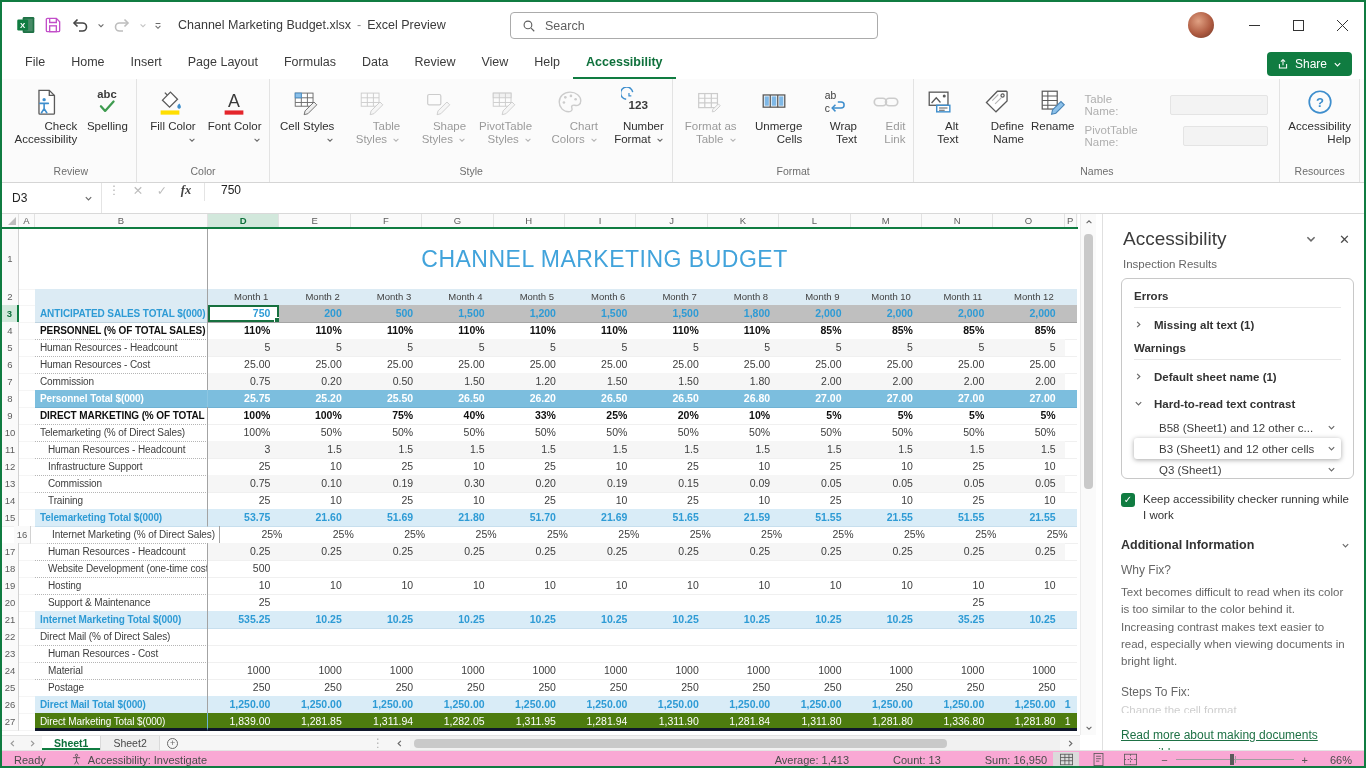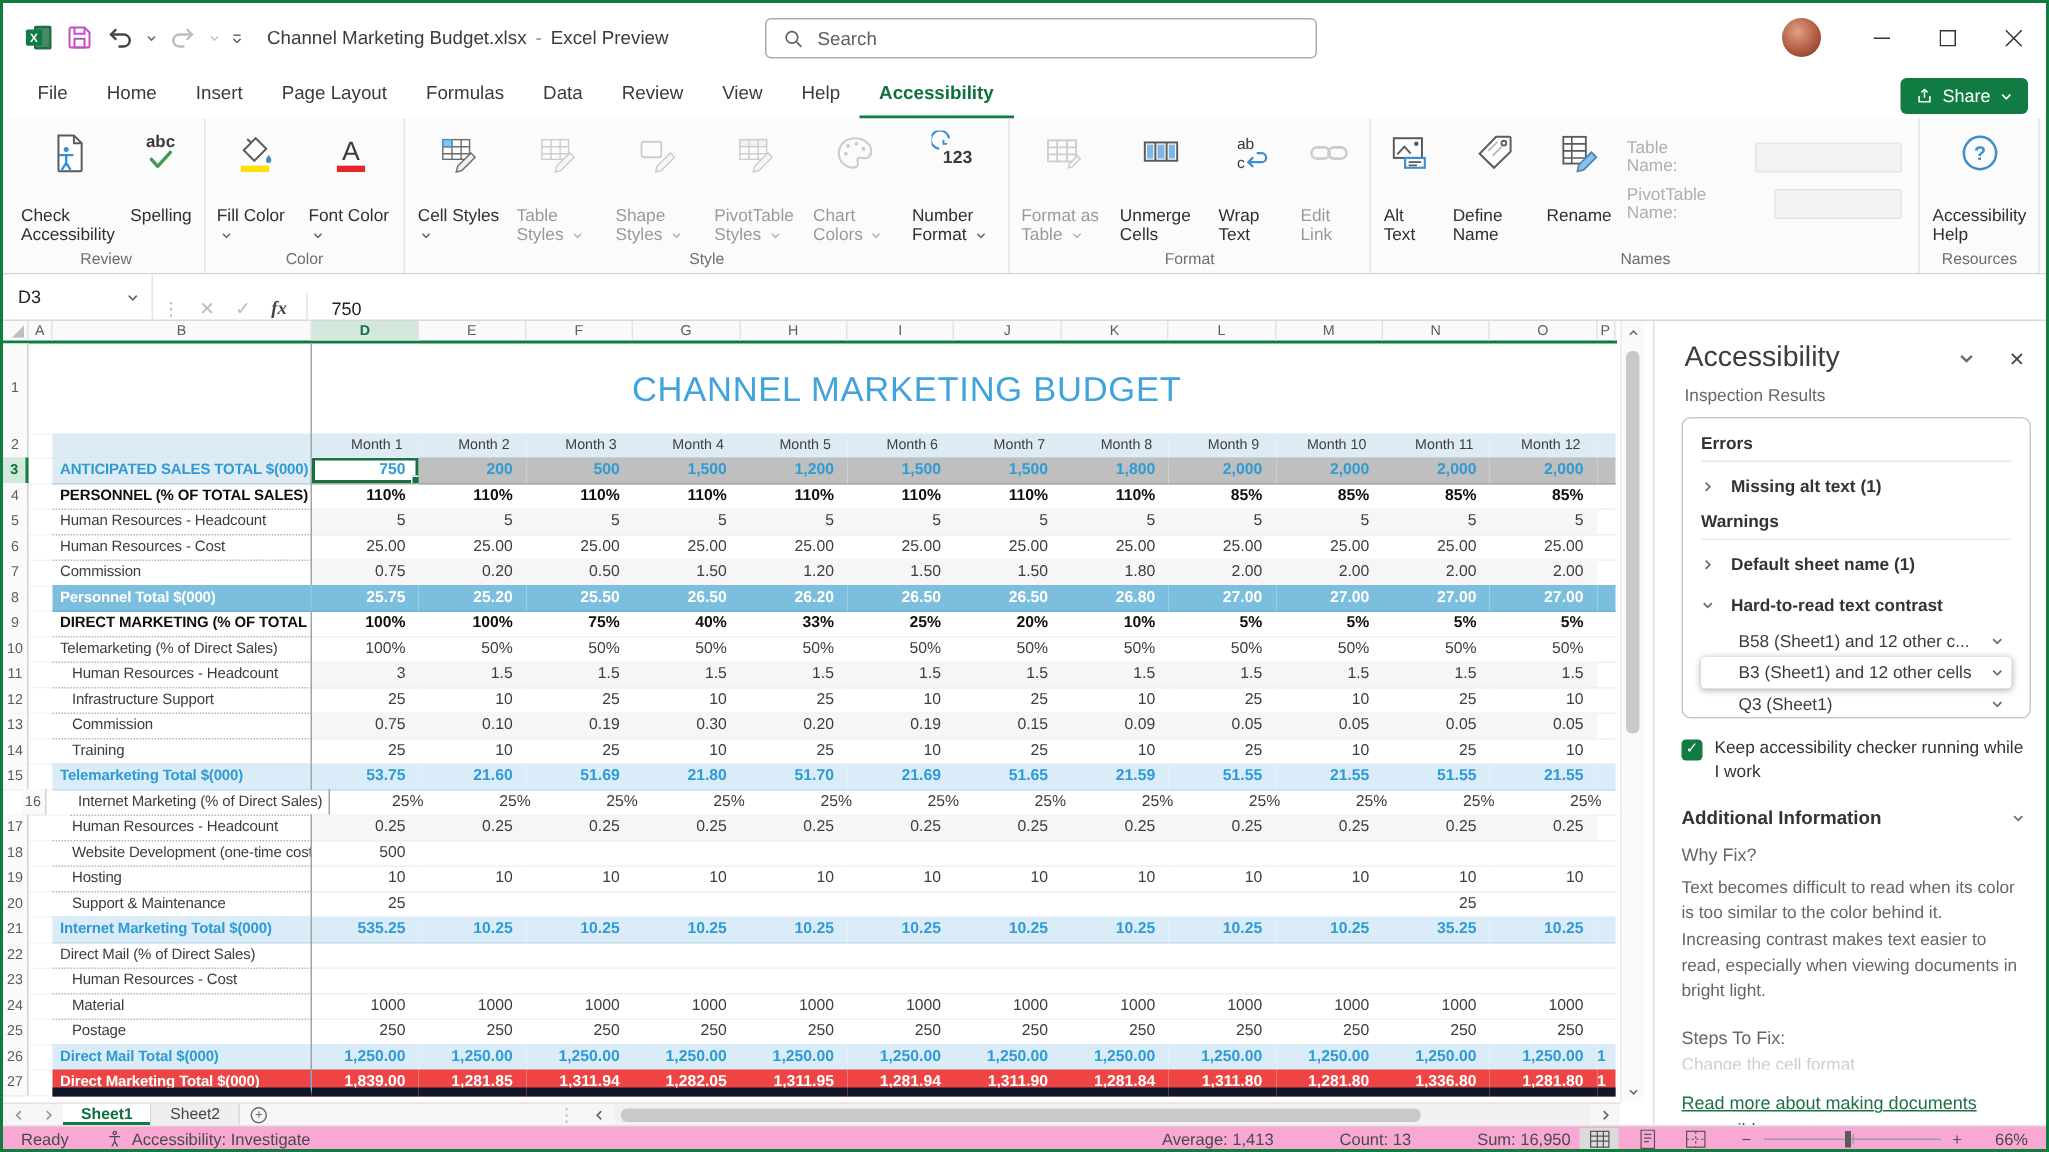--- a/index.html
+++ b/index.html
@@ -27,30 +27,30 @@
   #sharebtn{position:absolute;right:12px;top:50px;height:24px;background:#107C41;color:#fff;border:0;border-radius:4px;display:flex;align-items:center;gap:6px;padding:0 10px;font-size:12px;font-family:inherit;cursor:pointer}
   #sharebtn .chv{stroke:#fff}
 
   
   #ribbon{position:absolute;left:0;right:0;top:77px;height:104px;background:#FBFBFB;border-bottom:1px solid #D5D5D5;display:flex;align-items:stretch;padding:0 4px}
   .rgroup{display:flex;flex-direction:column;border-right:1px solid #E3E3E3;padding:2px 3px 0}
   .rgroup .btns{display:flex;flex:1;align-items:flex-start}
   .gname{text-align:center;font-size:10.5px;color:#6E6E6E;padding:1px 8px 5px}
   .rbtn{display:flex;flex-direction:column;align-items:center;background:none;border:0;padding:6px 5px 2px;min-width:46px;font-family:inherit;cursor:pointer}
   .rbtn .ricon svg{width:30px;height:30px}
-  .rlab{font-size:11.5px;color:#2f2f2f;line-height:1.15;text-align:left;margin-top:21px;max-width:64px}
+  .rlab{font-size:11.5px;color:#2f2f2f;line-height:1.15;text-align:right;margin-top:3px;max-width:64px}
   .rlab .chv{display:inline-block;vertical-align:-1px;margin-left:2px;width:8px;height:8px}
   .rbtn.dis{filter:grayscale(1);opacity:.48;cursor:default}
   .nfields{display:flex;flex-direction:column;justify-content:flex-start;gap:7px;padding:12px 8px 0}
   .nfield{display:flex;align-items:center;justify-content:flex-end;gap:22px;font-size:11.5px;color:#AFAFAF}
   .nfield .inp{width:100px;height:20px;background:#F3F3F3;border:1px solid #E4E4E4;border-radius:2px}
   #ribcollapse{position:absolute;right:16px;bottom:8px}
 
   
-  #fbar{position:absolute;left:0;right:0;top:181px;height:31px;background:#fff;border-bottom:1px solid #D9D9D9;display:flex;align-items:flex-end;font-size:12px;color:#222}
+  #fbar{position:absolute;left:0;right:0;top:181px;height:31px;background:#fff;border-bottom:1px solid #D9D9D9;display:flex;align-items:flex-start;font-size:12px;color:#222}
   #namebox{width:100px;height:100%;display:flex;align-items:center;padding-left:10px;border-right:1px solid #E4E4E4}
   #namebox .chv{margin-left:auto;margin-right:8px}
   .fdots{color:#b5b5b5;padding:0 6px;font-size:12px}
   .fico{width:24px;text-align:center;color:#BDBDBD;font-size:12.5px}
   .fico.fx{color:#444;font-family:"Liberation Serif",serif;font-style:italic;font-weight:bold}
   #fdiv{width:1px;height:18px;background:#E4E4E4;margin:0 6px}
   #finput{flex:1;padding-left:10px;color:#222}
 
   
   #grid{position:absolute;left:0;top:212px;width:1076px;height:521px;background:#fff;overflow:hidden;font-size:10.5px;color:#3d3d3d}
@@ -68,21 +68,21 @@
   .cB{padding-left:5px;text-align:left;border-right:1px solid #A3A3A3;border-bottom:1px dotted #B5B5B5;font-size:10px;letter-spacing:-.1px;white-space:nowrap;overflow:hidden}
   .cB.ind{padding-left:13px}
   .cV,.cP{text-align:right;padding-right:9px;border-bottom:1px solid #F0F0F0;white-space:nowrap;overflow:hidden}
   .band .cV{background:#F6F6F6}
   .tcell{font-weight:normal;font-size:23px;color:#41A3DB;text-align:center;letter-spacing:.5px;padding-right:64px;overflow:hidden}
   .r2 .cV,.r2 .cB,.r2 .cP{background:#DCEBF4;border-bottom:1px solid #C9DDE9;font-size:9.5px;color:#3f3f3f;padding-right:11px}
   .r-sales .cB{background:#DCEBF4;color:#2E9BD5;font-weight:bold;border-bottom:1px solid #BFD3E0}
   .r-sales .cV,.r-sales .cP{background:#BFBFBF;color:#2E9BD5;font-weight:bold;border-bottom:1px solid #A5A5A5}
   .r-section .cB,.r-section .cV{font-weight:bold;color:#0f0f0f}
   .r-total-dark .cB,.r-total-dark .cV,.r-total-dark .cP{background:#7CBEDE;color:#fff;font-weight:bold;border-bottom:1px solid #6FB2D4;border-right-color:#8cc6e2}
-  .r-grand .cB,.r-grand .cV,.r-grand .cP{background:#ef4444;color:#fff;font-weight:bold;border-bottom:6px solid #0f172a;border-right-color:#6bb4d9}
+  .r-grand .cB,.r-grand .cV,.r-grand .cP{background:#4d7c0f;color:#fff;font-weight:normal;border-bottom:3px solid #0f172a;border-right-color:#6bb4d9}
   .r-total-light .cB,.r-total-light .cV,.r-total-light .cP{background:#D9ECF7;color:#2E9BD5;font-weight:bold;border-bottom:1px solid #C7DFEE}
   .selcell{background:#fff !important;box-shadow:inset 0 0 0 2px #17703F;position:relative}
   .selcell:after{content:"";position:absolute;right:-2px;bottom:-2px;width:5px;height:5px;background:#17703F;border:1px solid #fff}
 
   
   #vsb{position:absolute;left:1078px;top:212px;width:16px;height:521px;background:#FAFAFA;border-left:1px solid #ECECEC}
   #vsb .arr{height:15px;display:flex;align-items:center;justify-content:center}
   #vsb .arr.bot{position:absolute;bottom:0;left:0;right:0}
   #vthumb{position:absolute;left:3px;top:20px;width:9px;height:255px;background:#C9C9C9;border-radius:4px}
 

